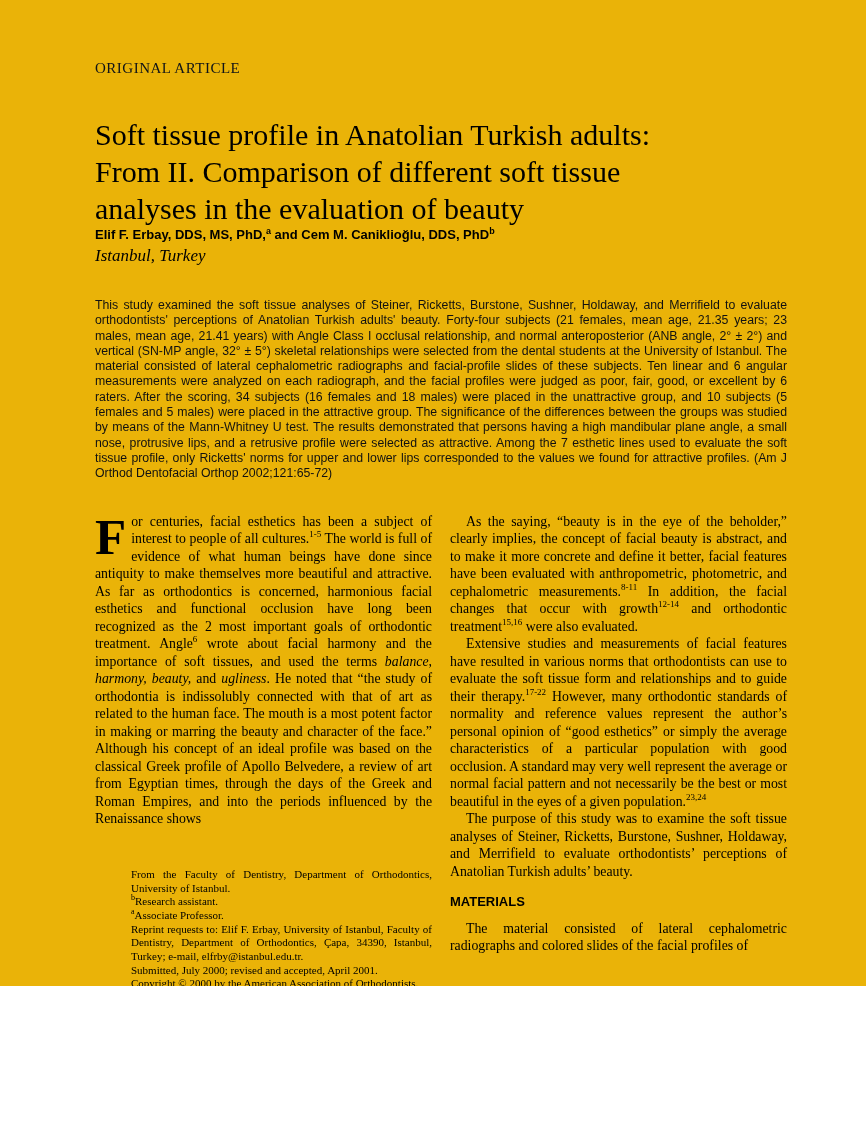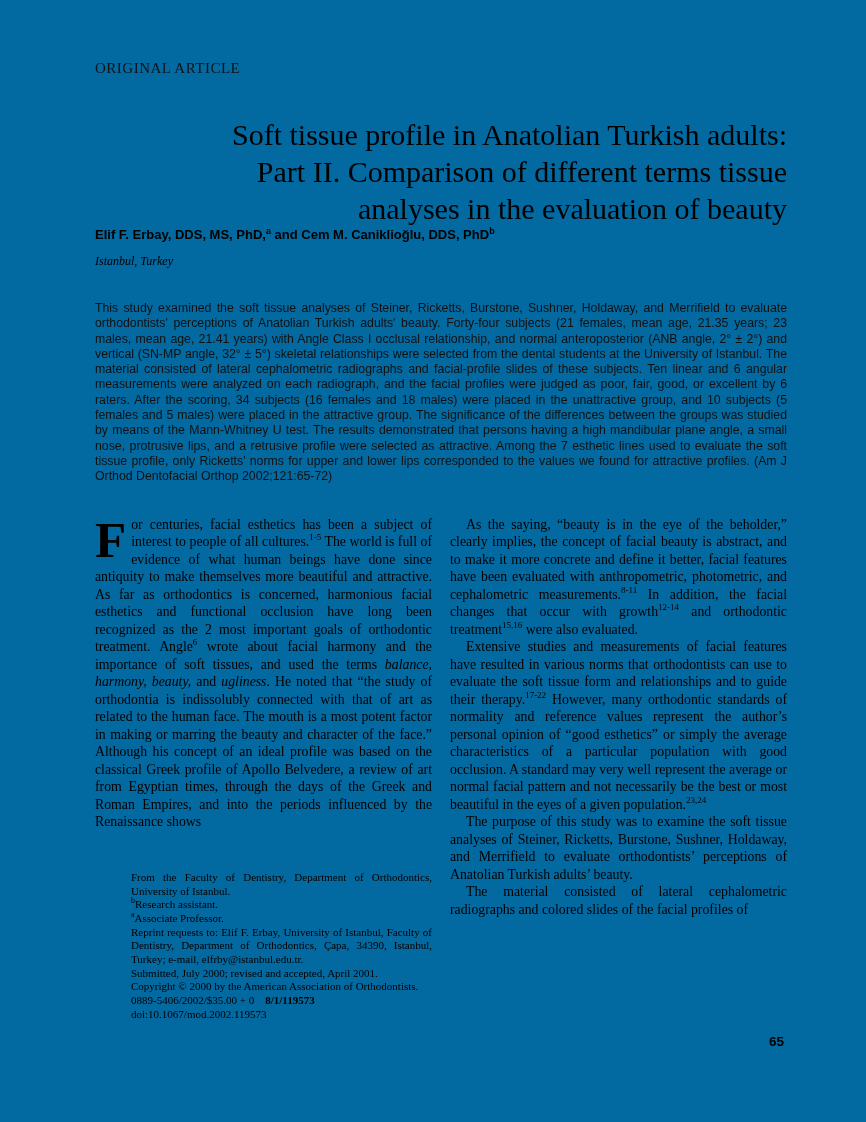--- a/index.html
+++ b/index.html
@@ -1,52 +1,52 @@
 <!DOCTYPE html>
 <html><head>
 <meta charset="utf-8">
 <style>
   html, body { margin: 0; padding: 0; background: #ffffff; }
   .page {
     position: relative;
     width: 866px;
-    height: 1122px;
-    background: #0369a1;
+    height: 986px;
+    background: #eab308;
     box-sizing: border-box;
     padding: 60px 79px 0 95px;
     color: #0a0a0a;
     font-family: "Liberation Serif", "DejaVu Serif", serif;
     overflow: hidden;
   }
   .kicker {
     font-family: "Liberation Serif", "DejaVu Serif", serif;
     font-size: 15px;
     letter-spacing: 0.5px;
     color: #101418;
   }
   h1.title {
     margin: 39px 0 0 0;
     font-weight: 400;
     font-family: "Liberation Serif", "DejaVu Serif", serif;
     font-size: 30px;
     line-height: 37px;
     color: #000;
   }
-  h1.title span { display: block; text-align: right; }
+  h1.title span { display: block; }
   .authors {
     font-family: "Liberation Sans", "DejaVu Sans", sans-serif;
     font-weight: bold;
     font-size: 13px;
     color: #000;
   }
   .authors sup { font-size: 9px; line-height: 0; }
   .affiliation {
-    margin-top: 12px;
+    margin-top: 4px;
     font-style: italic;
-    font-size: 12px;
+    font-size: 17px;
     color: #000;
   }
   .abstract {
     margin-top: 32px;
     font-family: "Liberation Sans", "DejaVu Sans", sans-serif;
     font-size: 12.3px;
     line-height: 15.3px;
     text-align: justify;
     color: #111;
   }
@@ -103,21 +103,21 @@
 </style>
 </head>
 <body>
 
 <div class="page">
 
   <div class="kicker">ORIGINAL ARTICLE</div>
 
   <h1 class="title">
     <span>Soft tissue profile in Anatolian Turkish adults:</span>
-    <span>Part II. Comparison of different terms tissue</span>
+    <span>From II. Comparison of different soft tissue</span>
     <span>analyses in the evaluation of beauty</span>
   </h1>
 
   <div class="authors"><span>Elif F. Erbay, DDS, MS, PhD,</span><sup class="ref">a</sup><span> and Cem M. Caniklioğlu, DDS, PhD</span><sup class="ref">b</sup></div>
   <div class="affiliation">Istanbul, Turkey</div>
 
   <div class="abstract">This study examined the soft tissue analyses of Steiner, Ricketts, Burstone, Sushner, Holdaway, and Merrifield to evaluate orthodontists' perceptions of Anatolian Turkish adults' beauty. Forty-four subjects (21 females, mean age, 21.35 years; 23 males, mean age, 21.41 years) with Angle Class I occlusal relationship, and normal anteroposterior (ANB angle, 2° ± 2°) and vertical (SN-MP angle, 32° ± 5°) skeletal relationships were selected from the dental students at the University of Istanbul. The material consisted of lateral cephalometric radiographs and facial-profile slides of these subjects. Ten linear and 6 angular measurements were analyzed on each radiograph, and the facial profiles were judged as poor, fair, good, or excellent by 6 raters. After the scoring, 34 subjects (16 females and 18 males) were placed in the unattractive group, and 10 subjects (5 females and 5 males) were placed in the attractive group. The significance of the differences between the groups was studied by means of the Mann-Whitney U test. The results demonstrated that persons having a high mandibular plane angle, a small nose, protrusive lips, and a retrusive profile were selected as attractive. Among the 7 esthetic lines used to evaluate the soft tissue profile, only Ricketts' norms for upper and lower lips corresponded to the values we found for attractive profiles. (Am J Orthod Dentofacial Orthop 2002;121:65-72)</div>
 
   <div class="columns">
 
@@ -133,20 +133,21 @@
         <p class="fn"><span>Copyright © 2000 by the American Association of Orthodontists.</span></p>
         <p class="fn"><span>0889-5406/2002/$35.00 + 0 </span><b>8/1/119573</b></p>
         <p class="fn"><span>doi:10.1067/mod.2002.119573</span></p>
       </div>
     </div>
 
     <div class="col col-right">
       <p class="indent"><span>As the saying, “beauty is in the eye of the beholder,” clearly implies, the concept of facial beauty is abstract, and to make it more concrete and define it better, facial features have been evaluated with anthropometric, photometric, and cephalometric measurements.</span><sup class="ref">8-11</sup><span> In addition, the facial changes that occur with growth</span><sup class="ref">12-14</sup><span> and orthodontic treatment</span><sup class="ref">15,16</sup><span> were also evaluated.</span></p>
       <p class="indent"><span>Extensive studies and measurements of facial features have resulted in various norms that orthodontists can use to evaluate the soft tissue form and relationships and to guide their therapy.</span><sup class="ref">17-22</sup><span> However, many orthodontic standards of normality and reference values represent the author’s personal opinion of “good esthetics” or simply the average characteristics of a particular population with good occlusion. A standard may very well represent the average or normal facial pattern and not necessarily be the best or most beautiful in the eyes of a given population.</span><sup class="ref">23,24</sup></p>
       <p class="indent"><span>The purpose of this study was to examine the soft tissue analyses of Steiner, Ricketts, Burstone, Sushner, Holdaway, and Merrifield to evaluate orthodontists’ perceptions of Anatolian Turkish adults’ beauty.</span></p>
+      <div class="section-heading">MATERIALS</div>
       <p class="indent"><span>The material consisted of lateral cephalometric radiographs and colored slides of the facial profiles of</span></p>
     </div>
 
   </div>
 
   <div class="page-number">65</div>
 
 </div>
 
 </body></html>

